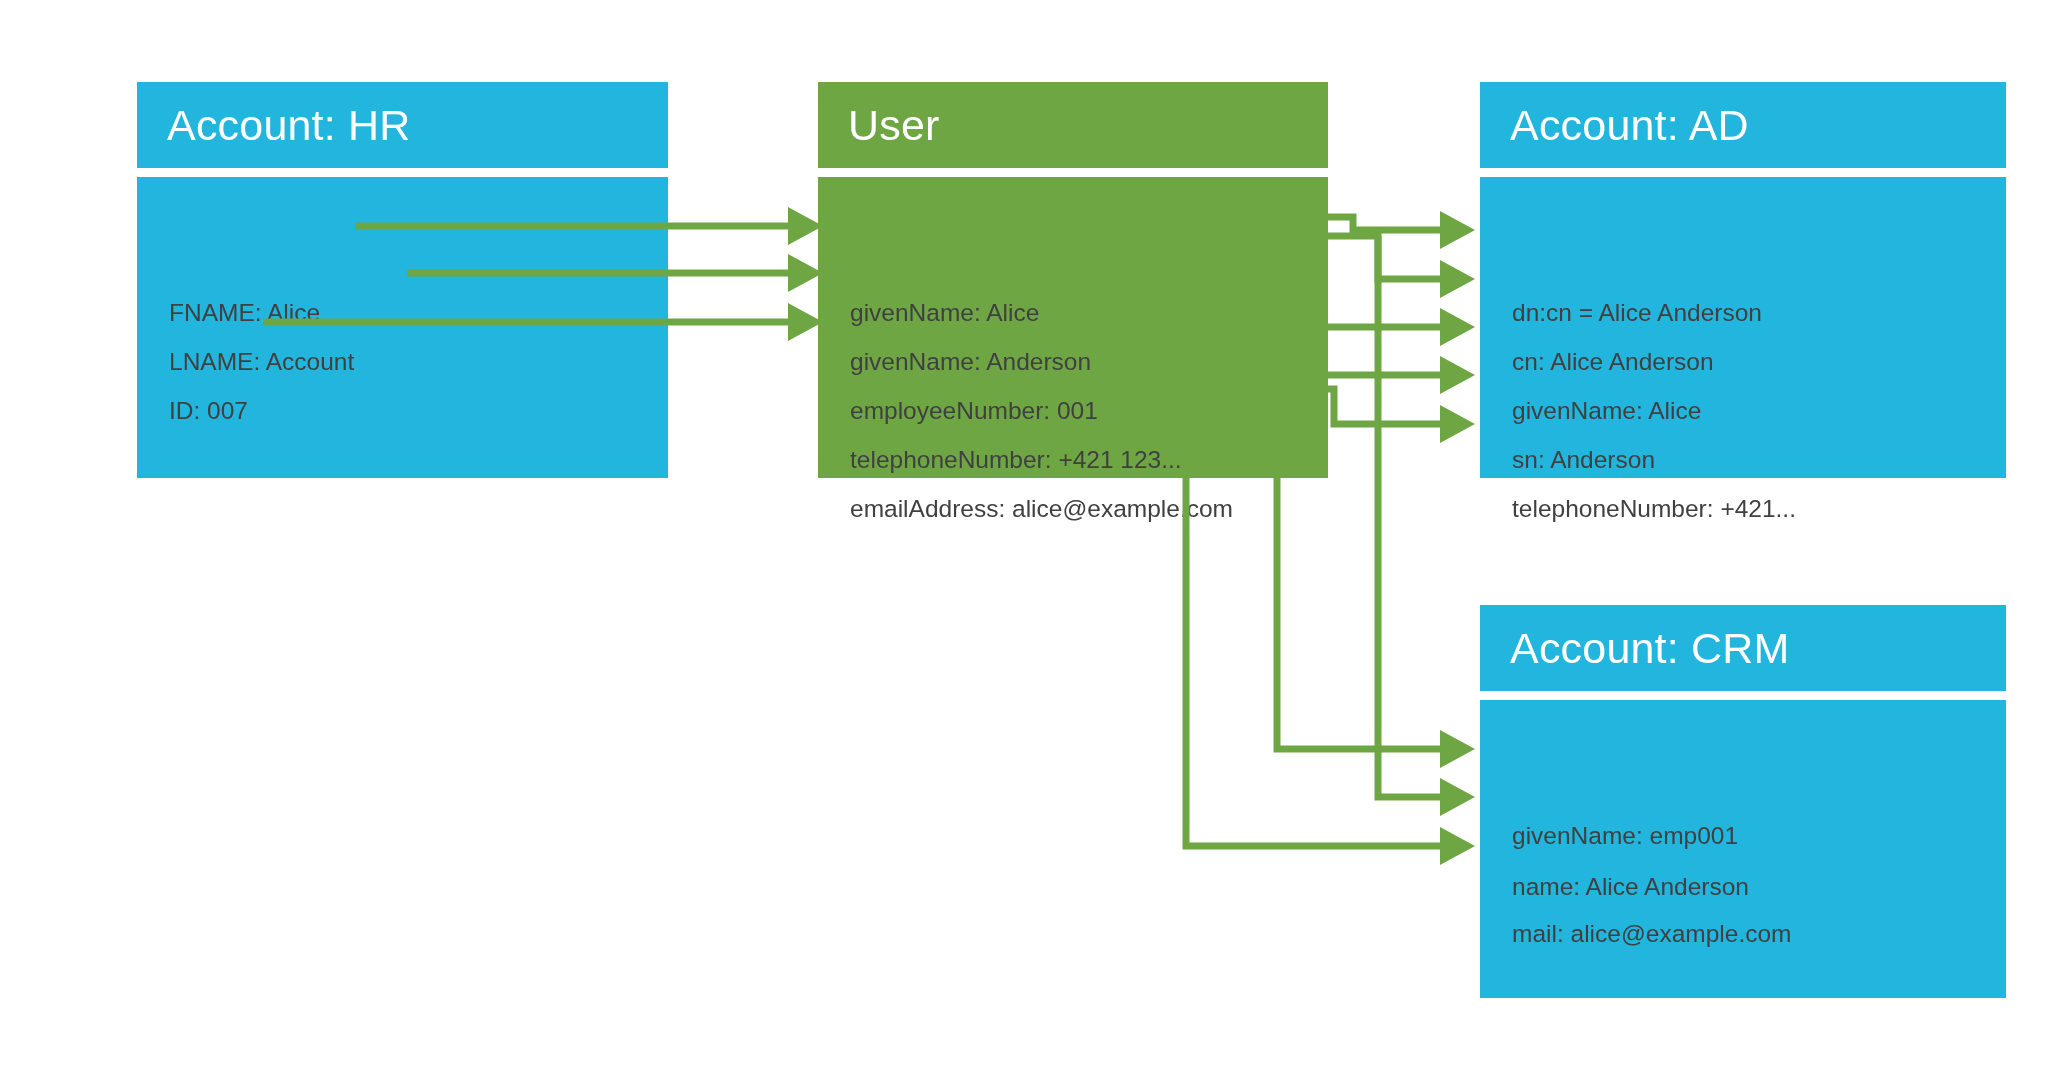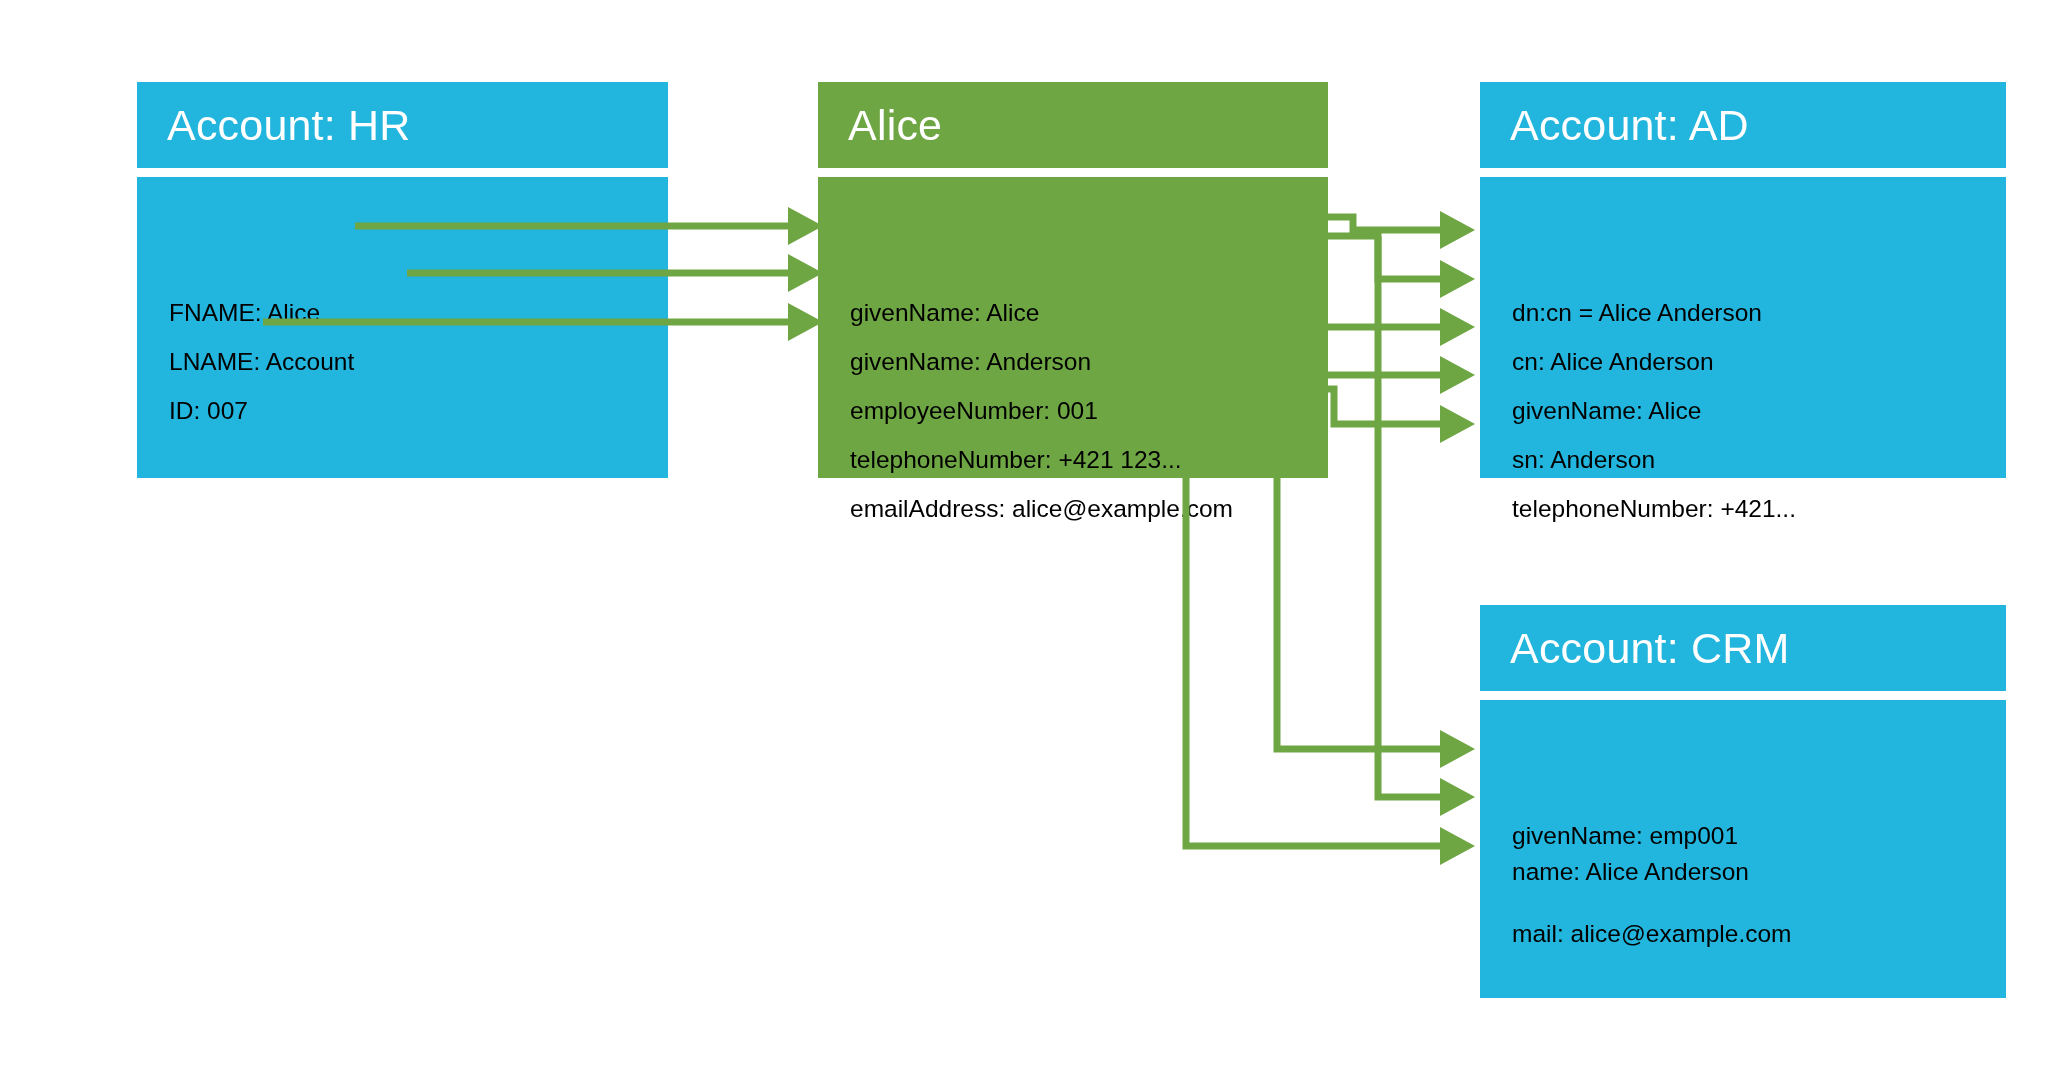--- a/index.html
+++ b/index.html
@@ -43,21 +43,21 @@
     width: 100%;
     box-sizing: border-box;
     padding-left: 32px;
     color: #ffffff;
   }
   .attr {
     position: absolute;
     left: 32px;
     font-size: 24.5px;
     line-height: 1;
-    color: #000000;
+    color: #404040;
     white-space: nowrap;
   }
   #connectors {
     position: absolute;
     left: 0;
     top: 0;
     width: 2053px;
     height: 1072px;
     pointer-events: none;
   }
@@ -82,21 +82,21 @@
     </div>
     <div class="box-body" style="top:95px; height:301px; background:#22b5dd;">
       <div class="attr" style="top:124px;">FNAME: Alice</div>
       <div class="attr" style="top:173px;">LNAME: Account</div>
       <div class="attr" style="top:222px;">ID: 007</div>
     </div>
   </div>
 
   <div class="box" style="left:770px; top:82px; width:510px; height:396px;">
     <div class="box-header" style="height:86px; background:#6fa644;">
-      <span>Alice</span>
+      <span>User</span>
     </div>
     <div class="box-body" style="top:95px; height:301px; background:#6fa644;">
       <div class="attr" style="top:124px;">givenName: Alice</div>
       <div class="attr" style="top:173px;">givenName: Anderson</div>
       <div class="attr" style="top:222px;">employeeNumber: 001</div>
       <div class="attr" style="top:271px;">telephoneNumber: +421 123...</div>
       <div class="attr" style="top:320px;">emailAddress: alice@example.com</div>
     </div>
   </div>
 
@@ -112,21 +112,21 @@
       <div class="attr" style="top:320px;">telephoneNumber: +421...</div>
     </div>
   </div>
 
   <div class="box" style="left:1432px; top:605px; width:526px; height:393px;">
     <div class="box-header" style="height:86px; background:#22b5dd;">
       <span>Account: CRM</span>
     </div>
     <div class="box-body" style="top:95px; height:298px; background:#22b5dd;">
       <div class="attr" style="top:124px;">givenName: emp001</div>
-      <div class="attr" style="top:160px;text-align:right;">name: Alice Anderson</div>
+      <div class="attr" style="top:175px;text-align:right;">name: Alice Anderson</div>
       <div class="attr" style="top:222px;">mail: alice@example.com</div>
     </div>
   </div>
 
   <svg id="connectors" viewBox="0 0 2053 1072" width="2053" height="1072">
 
     <g>
       <path class="conn-path" stroke="#6fa644" d="M 307 226 L 740 226"></path>
       <polygon class="conn-head" fill="#6fa644" points="740,207 775,226 740,245"></polygon>
     </g>

